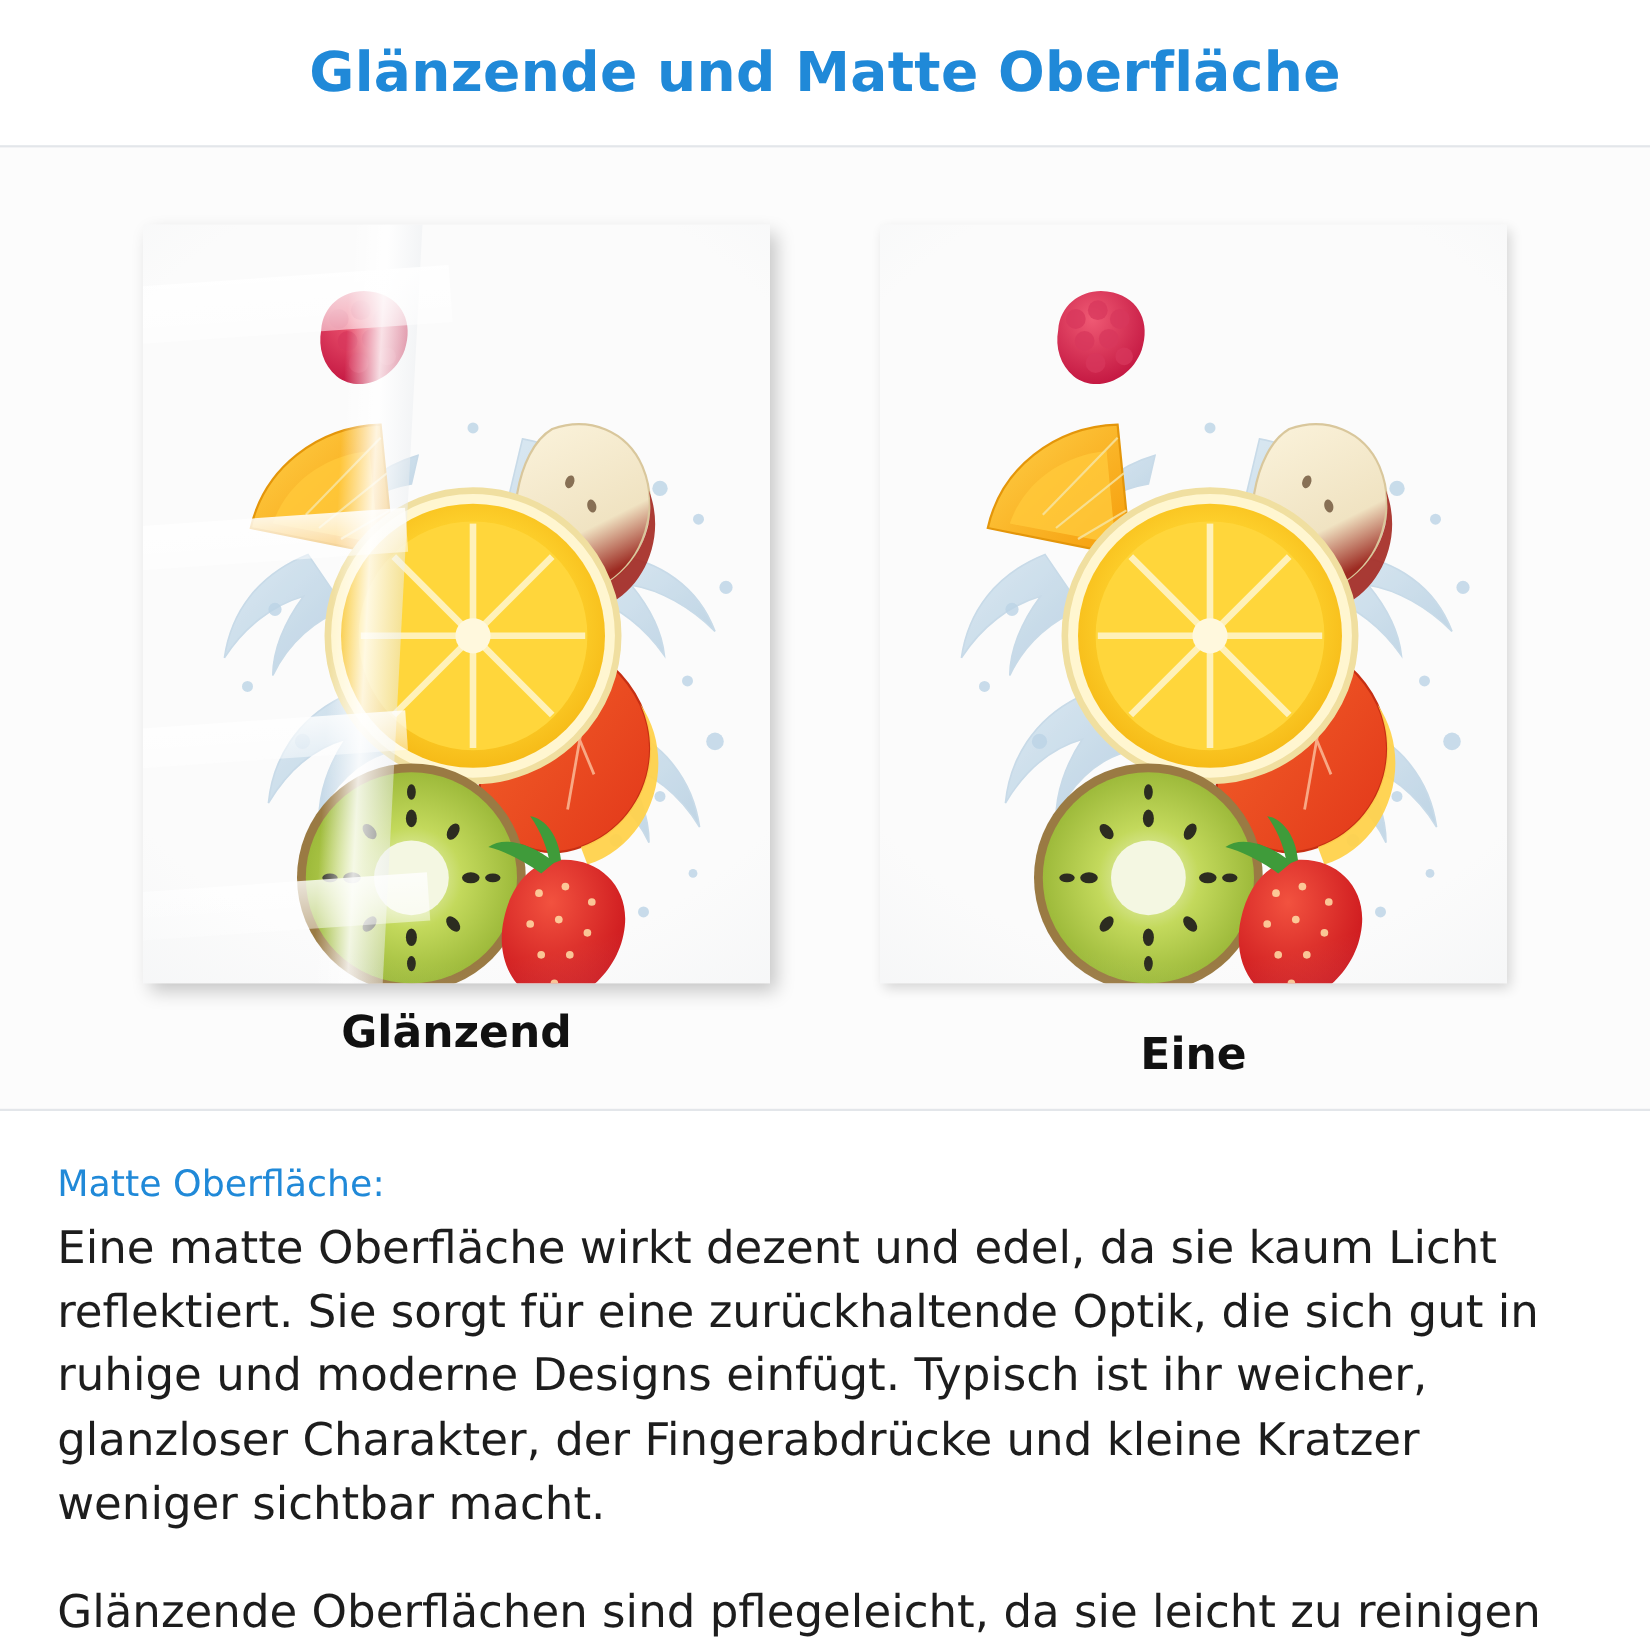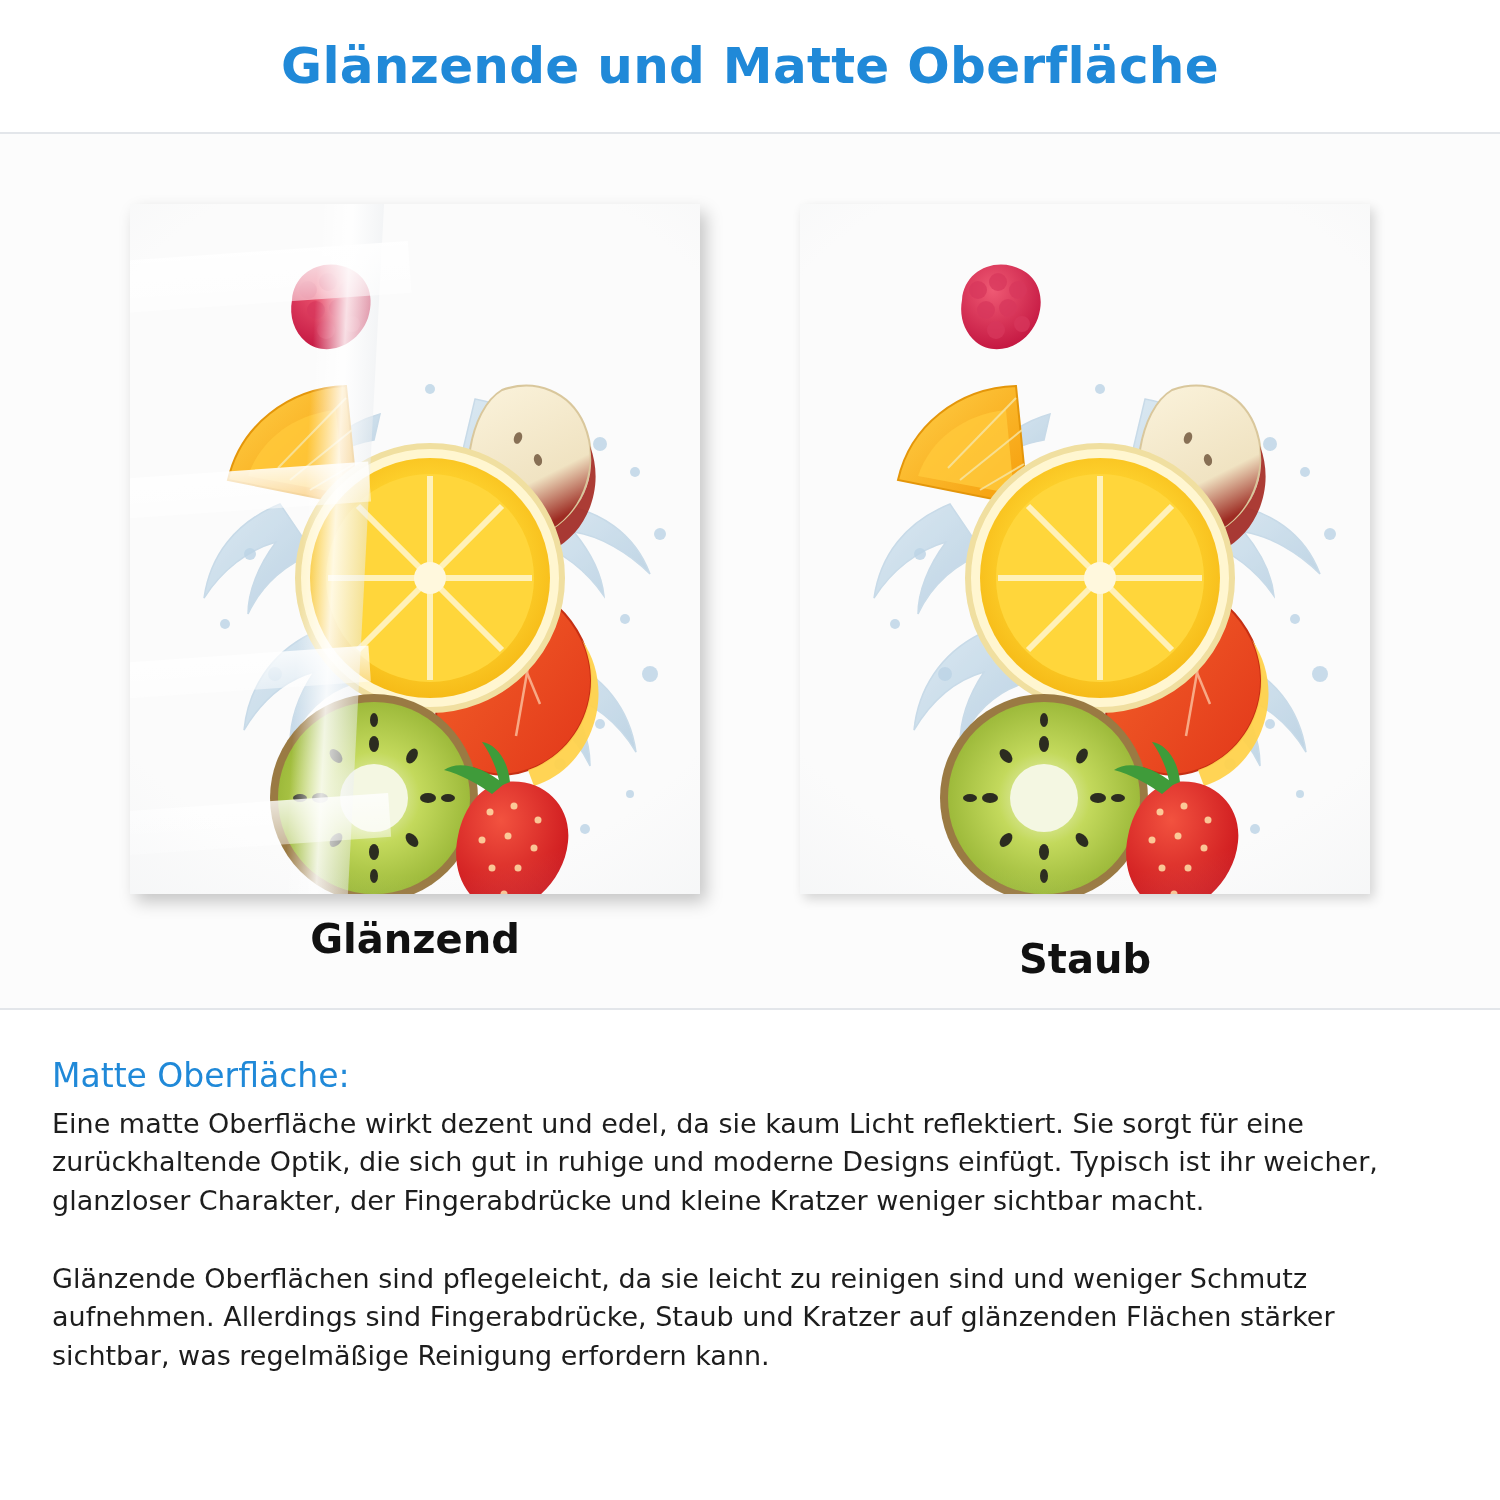--- a/index.html
+++ b/index.html
@@ -119,21 +119,21 @@
     box-sizing: border-box;
   }
   .block { margin-bottom: 40px; }
   .block-title {
     font-size: 33px;
     font-weight: normal;
     color: #2089d8;
     margin-bottom: 10px;
   }
   .block-body {
-    font-size: 27px;
+    font-size: 41px;
     line-height: 1.42;
     color: #1d1d1d;
   }
 </style>
 </head>
 <body>
 
 <div class="page">
 
   <div class="header">
@@ -489,21 +489,21 @@
               </g>
               <g fill="#3f9b3a">
                 <path d="M52 20 C 30 2, 6 -4, -8 6 C 8 10, 26 20, 40 30 Z"></path>
                 <path d="M58 18 C 56 -4, 44 -20, 30 -22 C 40 -8, 46 8, 48 22 Z"></path>
               </g>
             </g>
           </svg>
         </div>
         <div class="vignette"></div>
       </div>
-      <div class="caption matte-caption">Staub</div>
+      <div class="caption matte-caption">Eine</div>
     </div>
 
   </div>
 
   <div class="text-section">
 
     <div class="block">
       <div class="block-title">Matte Oberfläche:</div>
       <div class="block-body">Eine matte Oberfläche wirkt dezent und edel, da sie kaum Licht reflektiert. Sie sorgt für eine zurückhaltende Optik, die sich gut in ruhige und moderne Designs einfügt. Typisch ist ihr weicher, glanzloser Charakter, der Fingerabdrücke und kleine Kratzer weniger sichtbar macht.</div>
     </div>

